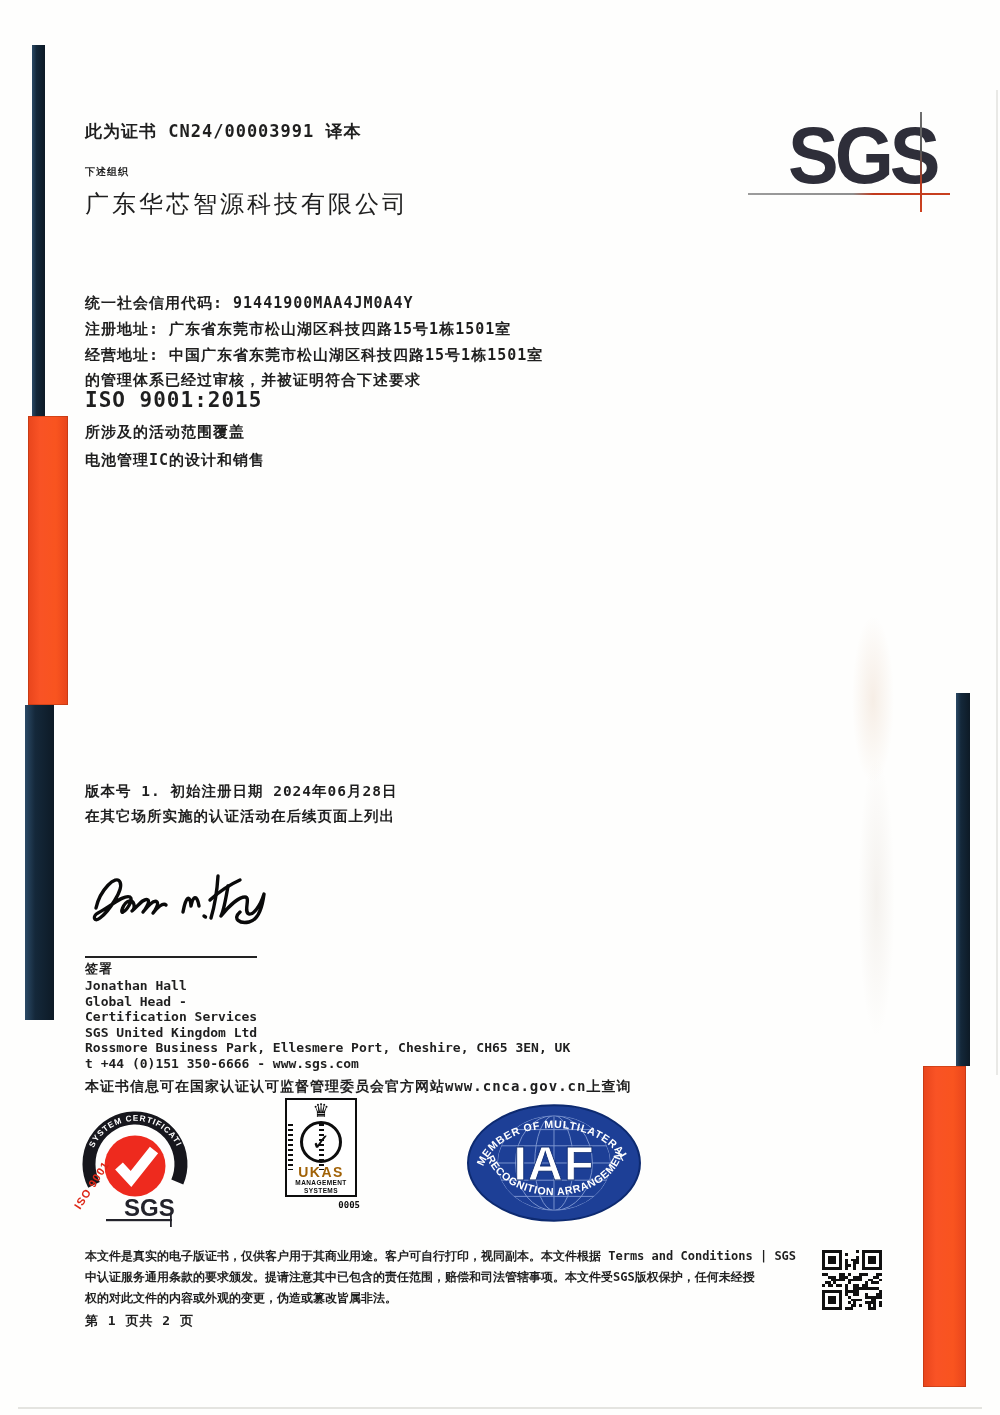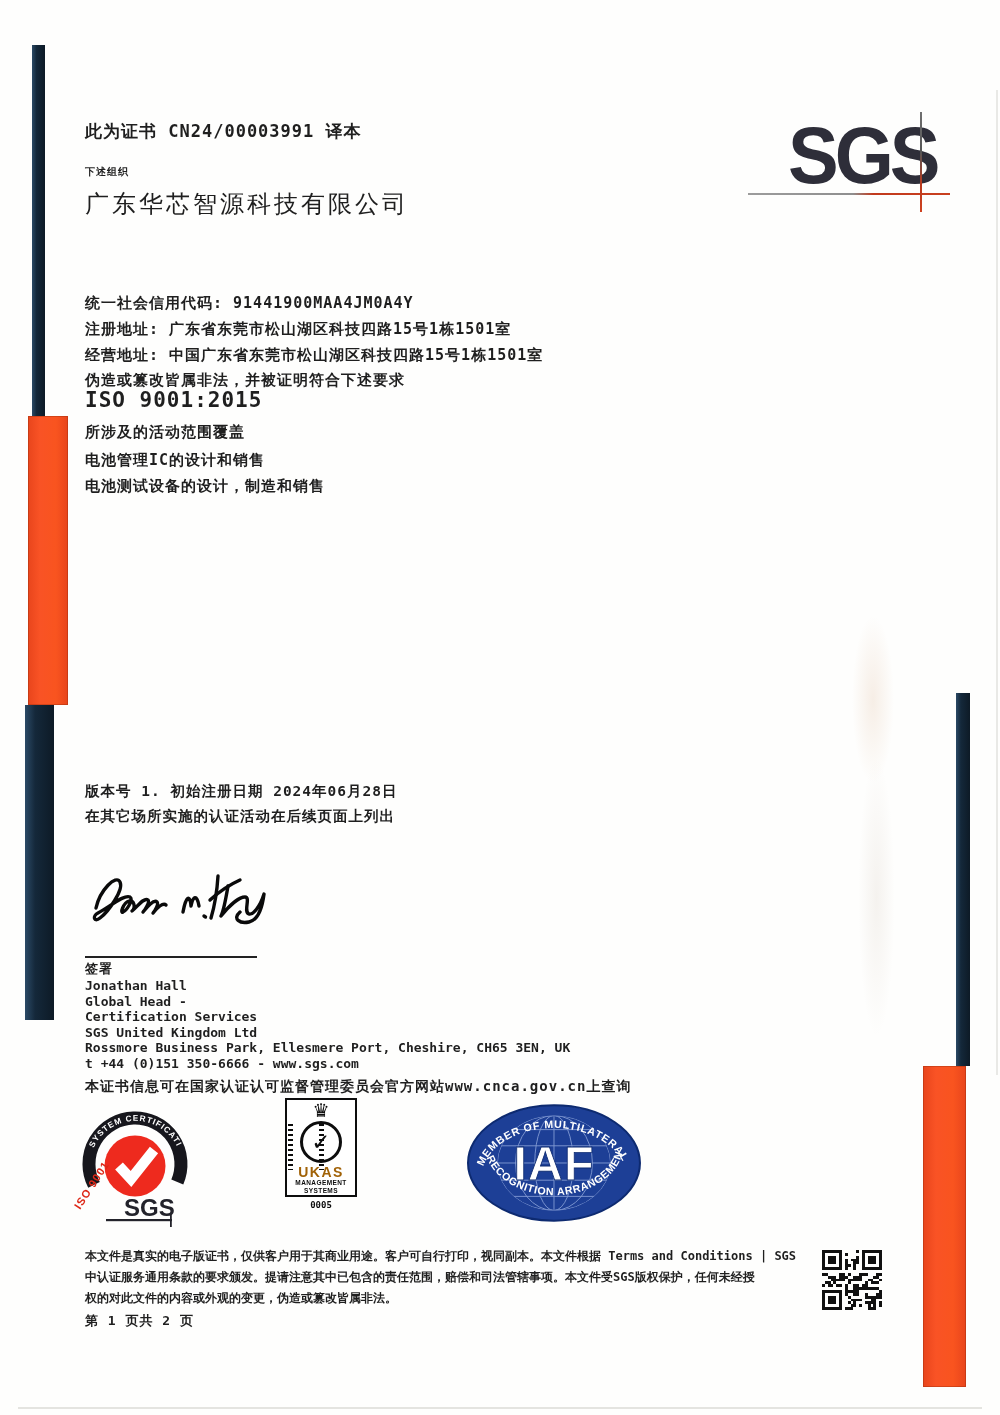--- a/index.html
+++ b/index.html
@@ -41,21 +41,21 @@
     display:flex;flex-direction:column;align-items:center;background:#fff;}
   .ukas-crown{font-family:"DejaVu Sans",sans-serif;font-size:19px;line-height:20px;color:#0d0d0d;}
   .ukas-circle{width:36px;height:36px;border:3.5px solid #0d0d0d;border-radius:50%;
     display:flex;align-items:center;justify-content:center;margin:1px 0 2px 0;}
   .ukas-check{font-size:23px;font-weight:900;color:#0d0d0d;line-height:23px;font-family:"DejaVu Sans",sans-serif;}
   .ukas-name{font-family:"Liberation Sans",sans-serif;font-weight:900;font-size:14px;letter-spacing:1.5px;color:#a16207;line-height:14px;}
   .ukas-sub{font-family:"Liberation Sans",sans-serif;font-weight:700;font-size:6.5px;letter-spacing:.4px;color:#0d0d0d;line-height:8px;}
   .ukas-ruler{position:absolute;top:24px;width:5px;height:46px;
     background:repeating-linear-gradient(to bottom,#0d0d0d 0 2px,transparent 2px 5px);}
   .ukas-ruler.l{left:1px;}　.ukas-ruler.r{right:1px;}
-  .ukas-num{font-size:9px;font-weight:700;margin-top:3px;color:#0d0d0d;}
+  .ukas-num{font-size:9px;font-weight:700;margin-top:3px;color:#0d0d0d;text-align:right;}
 
   .footer-block div{white-space:nowrap;}
   .faint-line{background:#e4e4e0;}
 </style>
 </head>
 <body>
 
 <div class="page">
 
   <div class="bar bar-navy" style="left:32px;top:45px;width:13px;height:371px;"></div>
@@ -72,26 +72,25 @@
   <div class="abs cross-h" style="left:748px;top:193px;width:202px;background:linear-gradient(to right,#9c9c9c 0%,#8f8f8f 52%,#c23a1d 62%,#c9401f 100%);"></div>
   <div class="abs cross-v" style="left:920px;top:112px;height:100px;background:linear-gradient(to bottom,#707070 0%,#565656 40%,#b93a1e 72%,#cf4220 100%);"></div>
 
   <div class="abs cn t-cert" style="left:85px;top:120px;">此为证书 CN24/00003991 译本</div>
   <div class="abs cn t-small" style="left:85px;top:165px;">下述组织</div>
   <div class="abs cn t-name" style="left:85px;top:188px;">广东华芯智源科技有限公司</div>
 
   <div class="abs cn t-detail" style="left:85px;top:291px;">统一社会信用代码: 91441900MAA4JM0A4Y</div>
   <div class="abs cn t-detail" style="left:85px;top:317px;">注册地址: 广东省东莞市松山湖区科技四路15号1栋1501室</div>
   <div class="abs cn t-detail" style="left:85px;top:343px;">经营地址: 中国广东省东莞市松山湖区科技四路15号1栋1501室</div>
-  <div class="abs cn t-detail" style="left:85px;top:368px;">伪造或篡改皆属非法，并被证明符合下述要求</div>
+  <div class="abs cn t-detail" style="left:85px;top:368px;">的管理体系已经过审核，并被证明符合下述要求</div>
   <div class="abs t-iso" style="left:85px;top:388px;">ISO 9001:2015</div>
 
   <div class="abs cn t-detail" style="left:85px;top:420px;">所涉及的活动范围覆盖</div>
   <div class="abs cn t-detail" style="left:85px;top:448px;">电池管理IC的设计和销售</div>
-  <div class="abs cn t-detail" style="left:85px;top:474px;">电池测试设备的设计，制造和销售</div>
 
   <div class="abs cn t-val" style="left:85px;top:779px;">版本号 1. 初始注册日期 2024年06月28日</div>
   <div class="abs cn t-val" style="left:85px;top:804px;">在其它场所实施的认证活动在后续页面上列出</div>
 
   <svg class="abs" style="left:88px;top:866px;" width="190" height="80" viewBox="0 0 190 80">
     <g fill="none" stroke="#0a0a0a" stroke-width="3.4" stroke-linecap="round" stroke-linejoin="round">
       <path d="M8,42 C12,24 28,8 32,16 C36,24 20,46 12,52 C6,57 4,50 10,47 C22,41 36,28 42,31 C46,34 38,45 35,46 C32,48 35,37 41,35 C46,33 48,42 44,45 C50,40 56,31 60,34 C62,36 57,44 55,46 C59,41 66,33 69,36 C71,38 67,45 65,47 C69,42 75,36 78,39"></path>
       <path d="M95,46 C98,30 102,28 103,40 C105,30 109,28 111,40"></path>
       <path d="M116,50 L117.5,51"></path>
       <path d="M130,10 C129,26 126,42 123,52"></path>

